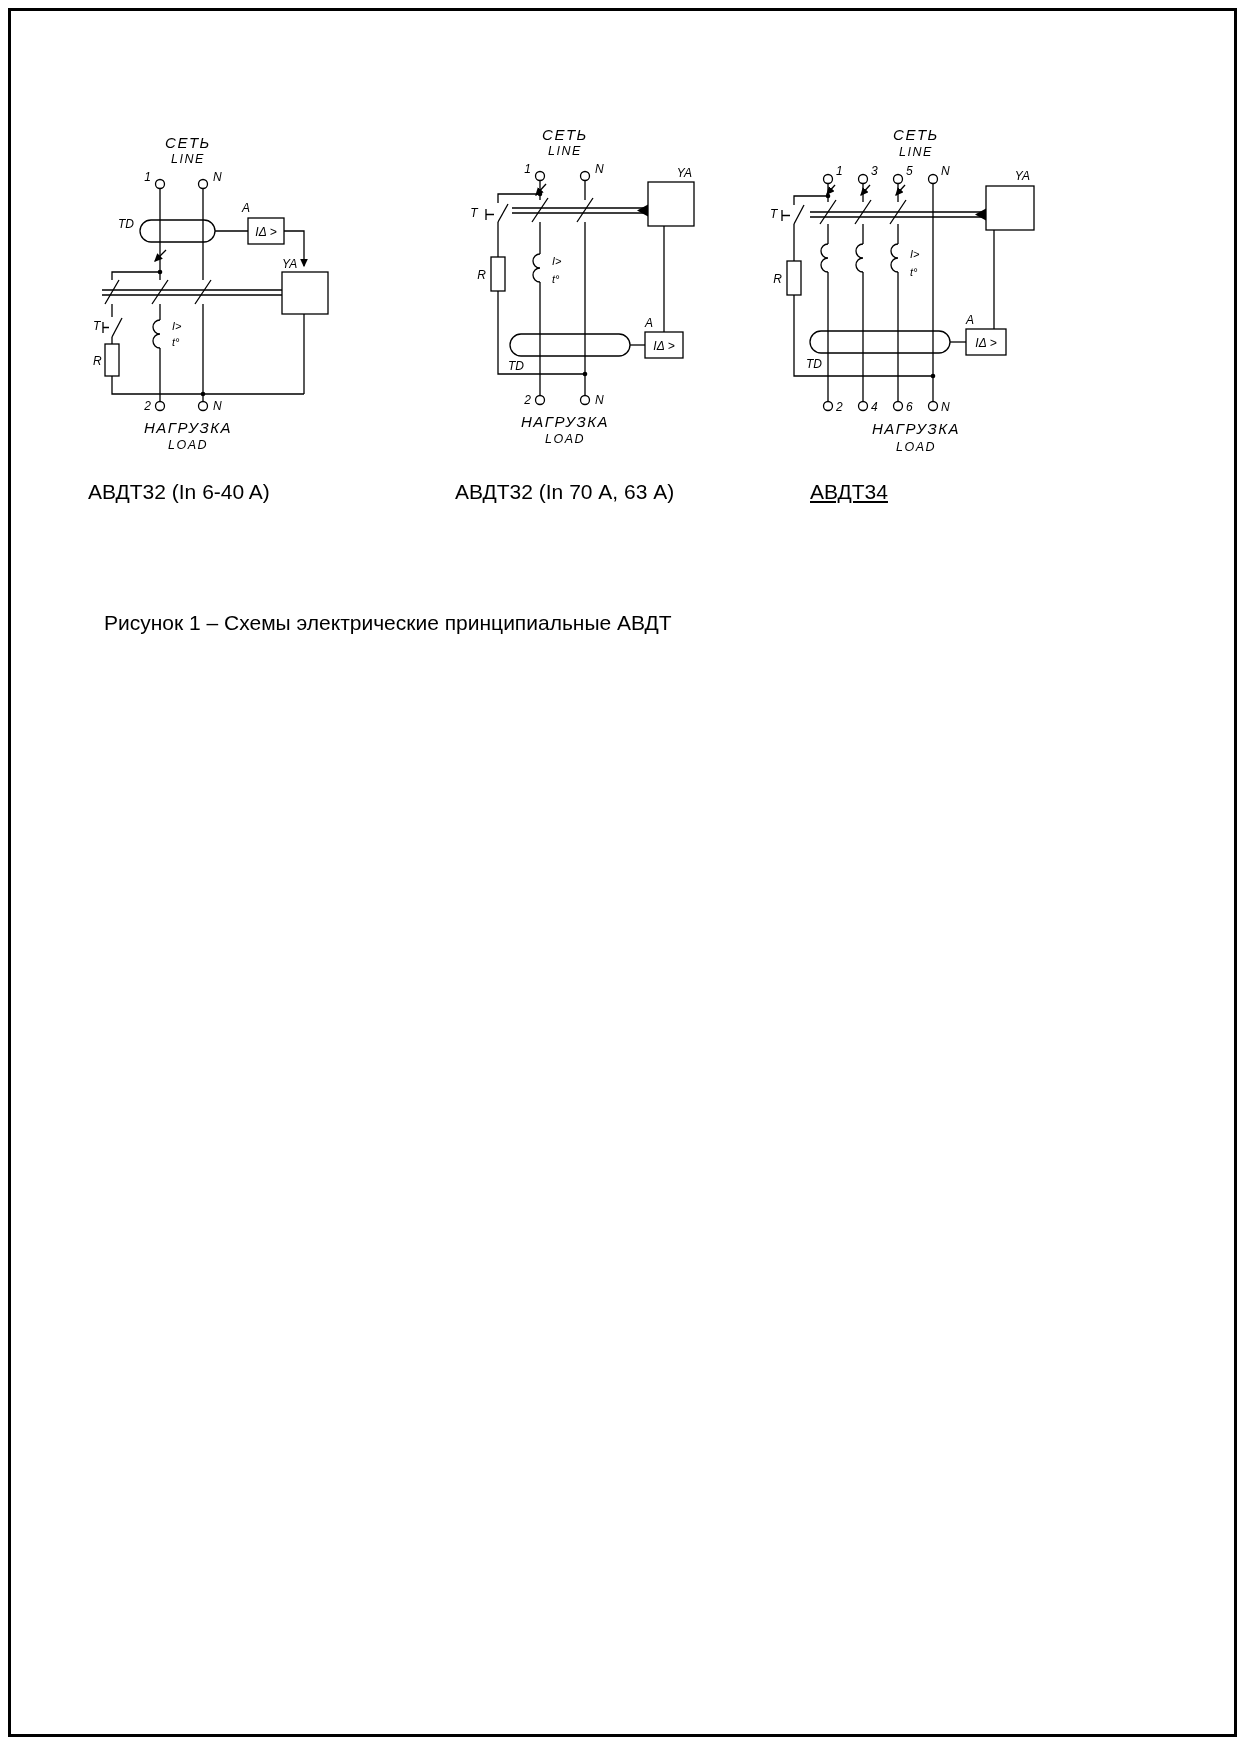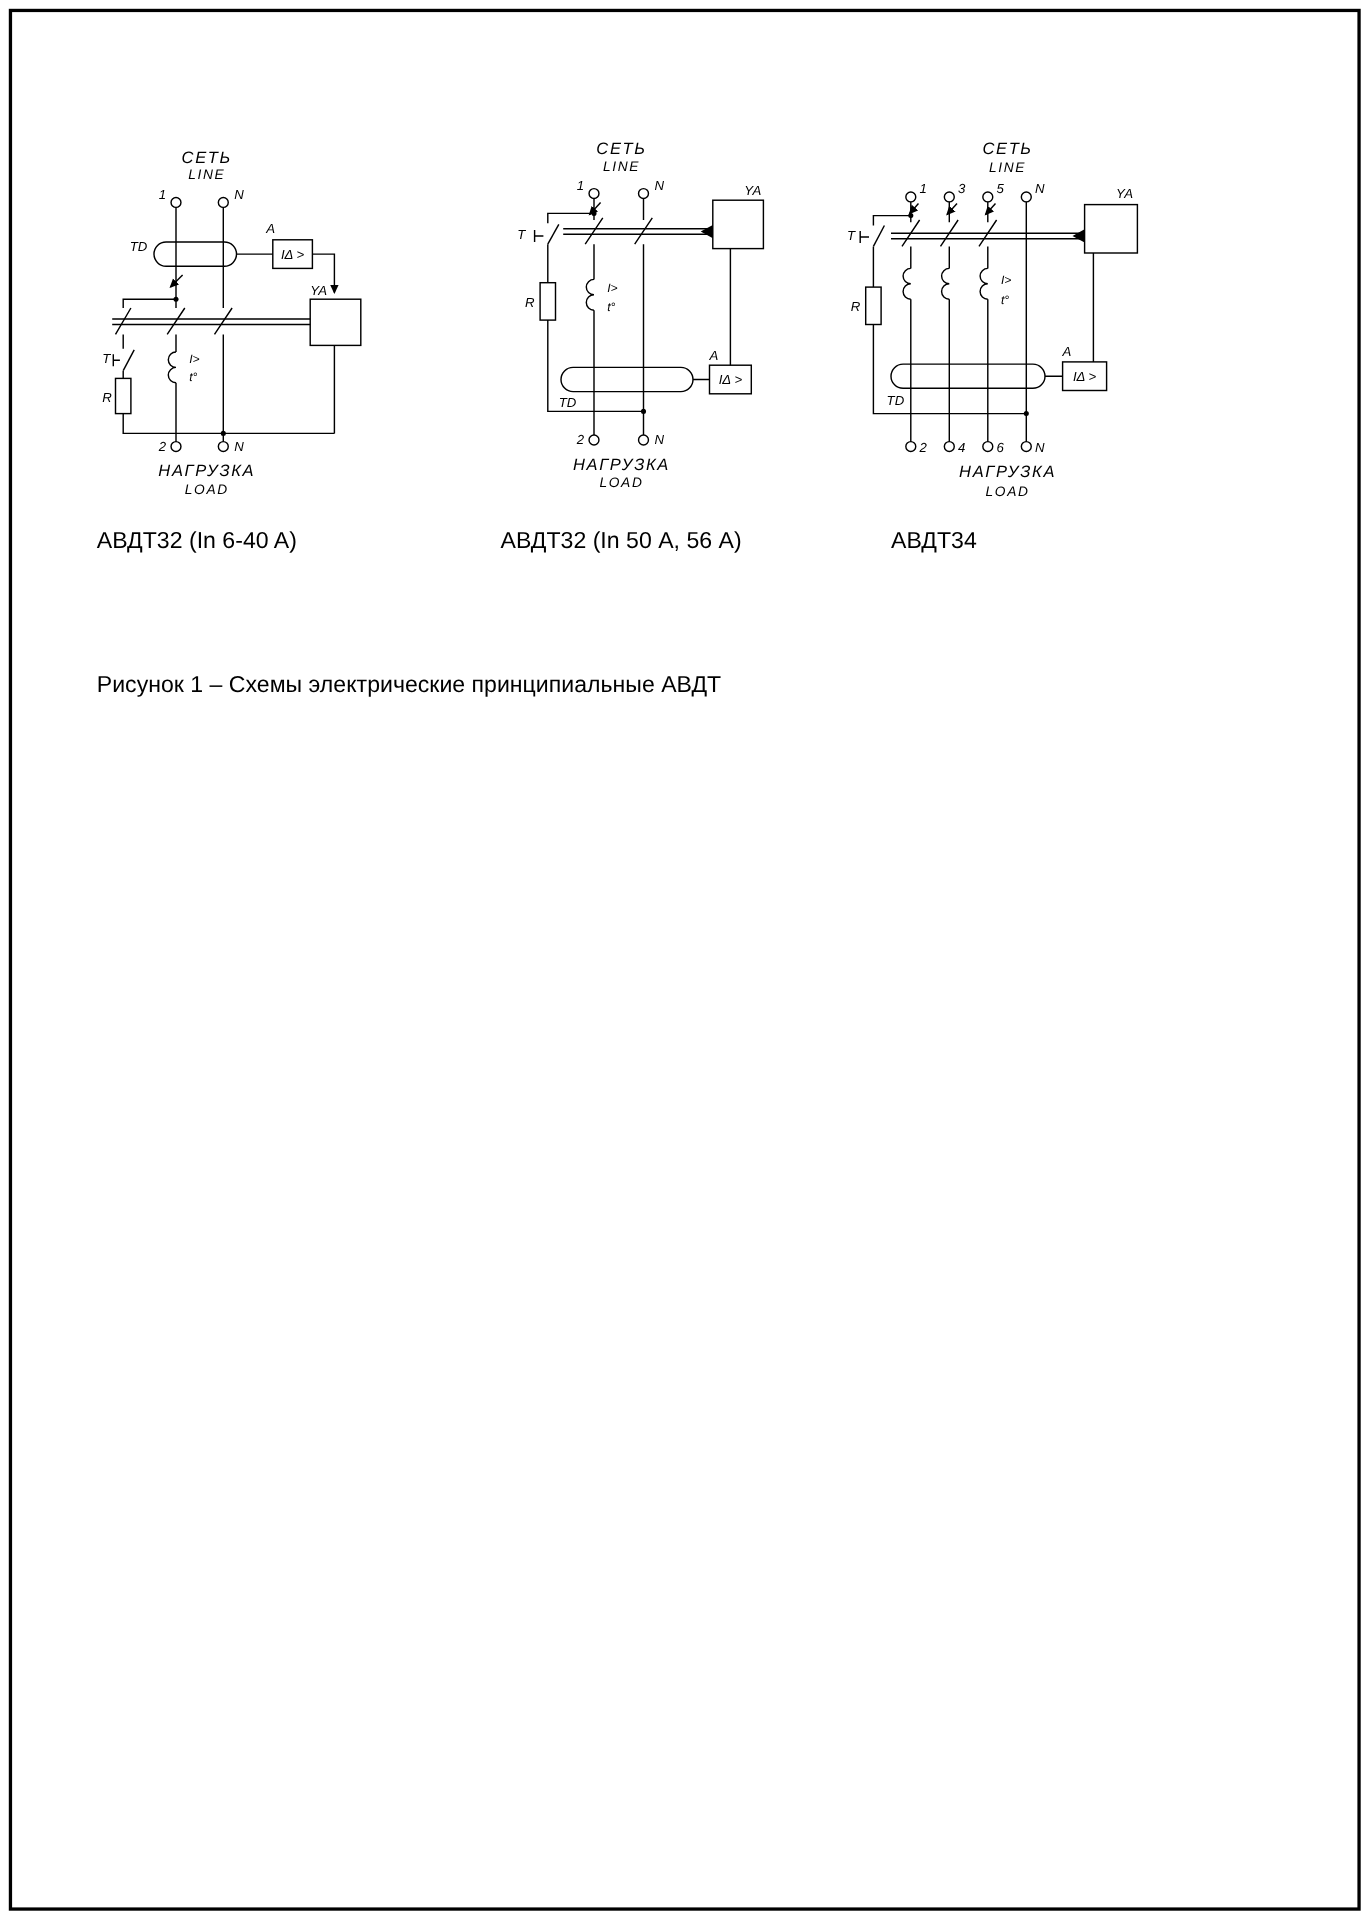--- a/index.html
+++ b/index.html
@@ -25,22 +25,22 @@
   svg .solid, svg .arrowhead, svg .dot { fill:#000; stroke:none; }
   svg text { stroke:none; fill:#000; font-family:"Liberation Sans", sans-serif; }
   .t15 { font-size:15px;  letter-spacing:1.5px; }
   .t13 { font-size:12.5px; letter-spacing:1.5px; }
   .t12 { font-size:12px; }
   .t11 { font-size:11px; }
 
   .caption { position:absolute; top:480px; font-size:21px; white-space:nowrap; }
   .c1 { left:88px; }
   .c2 { left:455px; }
-  .c3 { left:810px; }
-  .figure-caption { position:absolute; left:88px; top:611px; font-size:21px; white-space:nowrap; }
+  .c3 { left:810px;text-decoration:underline; }
+  .figure-caption { position:absolute; left:104px; top:611px; font-size:21px; white-space:nowrap; }
 </style>
 </head>
 <body>
 
 <div class="page">
   <div class="page-border"></div>
 
   <div class="diagram d1">
     <svg width="250" height="320" viewBox="0 0 250 320">
       <defs>
@@ -275,17 +275,17 @@
       <text class="t12" x="105" y="287">4</text>
       <text class="t12" x="140" y="287">6</text>
       <text class="t12" x="175" y="287">N</text>
 
       <text class="t15" x="150" y="310" text-anchor="middle">НАГРУЗКА</text>
       <text class="t13" x="150" y="327" text-anchor="middle">LOAD</text>
     </svg>
   </div>
 
   <div class="caption c1">АВДТ32 (In 6-40 A)</div>
-  <div class="caption c2">АВДТ32 (In 50 А, 56 А)</div>
+  <div class="caption c2">АВДТ32 (In 70 А, 63 А)</div>
   <div class="caption c3">АВДТ34</div>
 
   <div class="figure-caption">Рисунок 1 – Схемы электрические принципиальные АВДТ</div>
 </div>
 
 </body></html>

